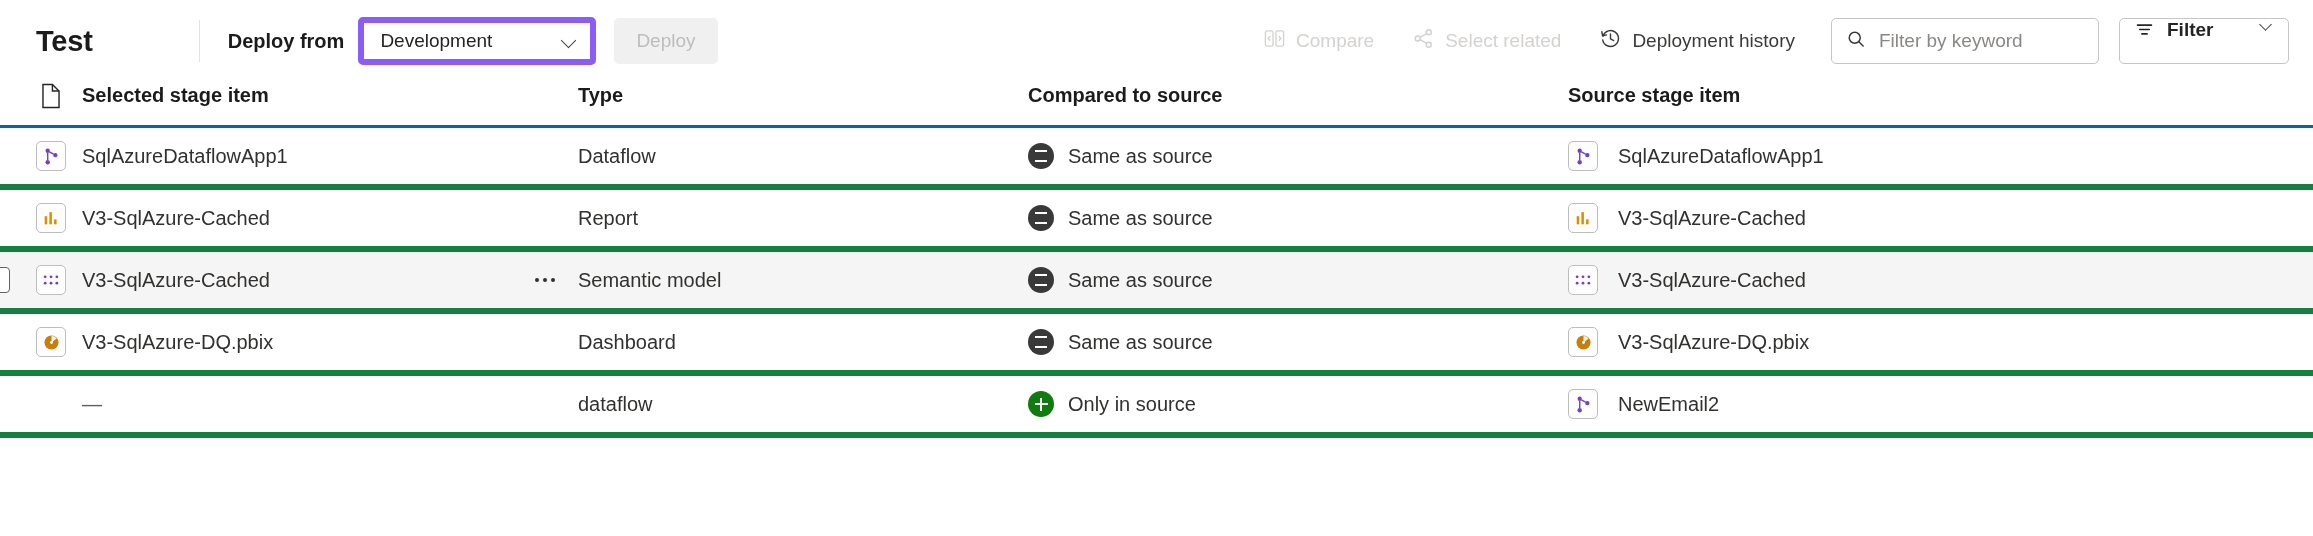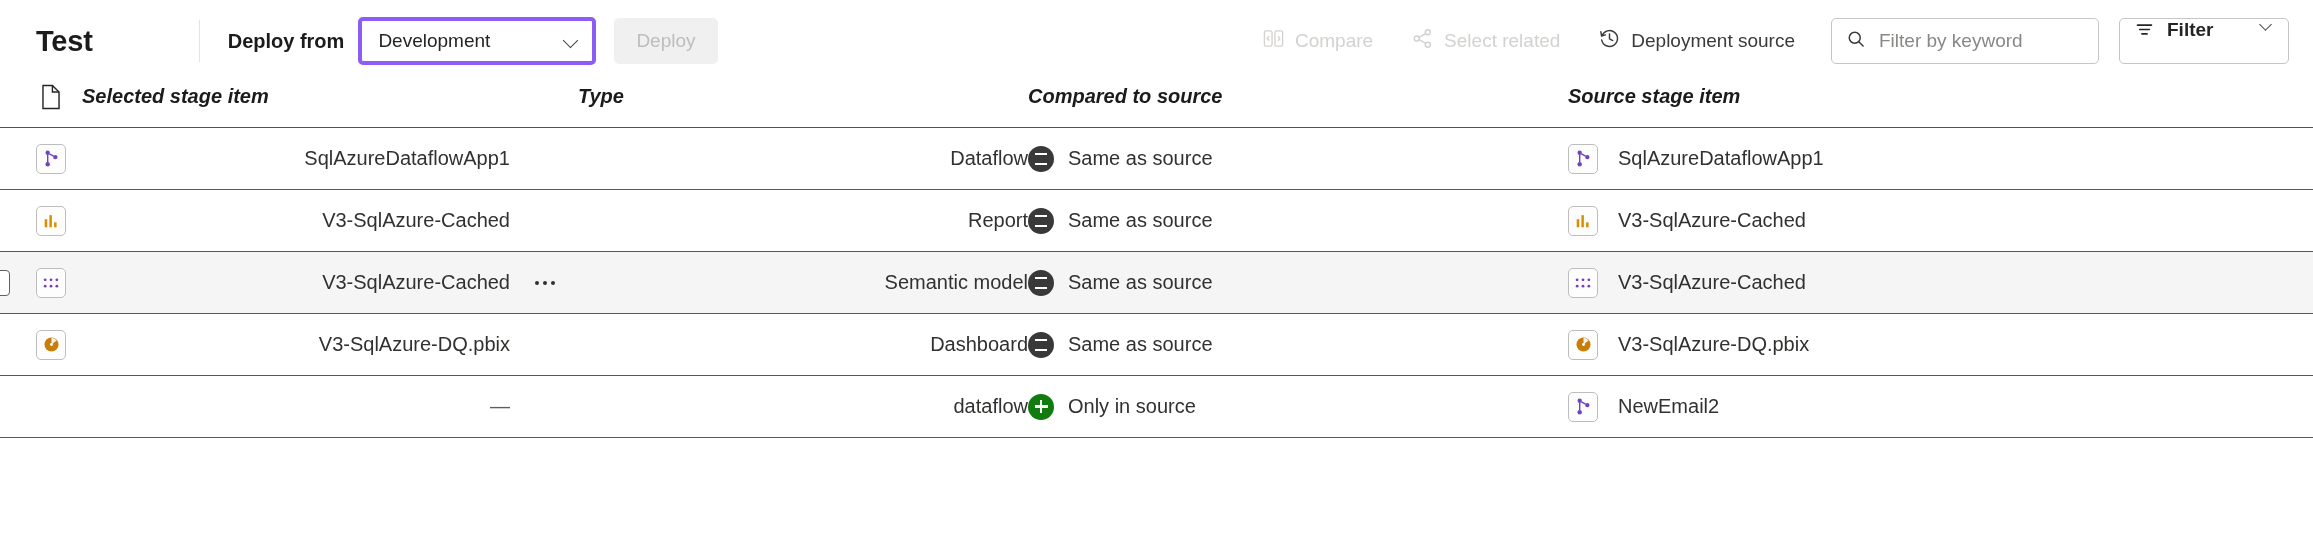--- a/index.html
+++ b/index.html
@@ -38,21 +38,21 @@
   .deploy-label {
     font-size: 20px;
     font-weight: 600;
     color: #1b1b1b;
     white-space: nowrap;
     margin-right: 14px;
   }
   .combo {
     width: 238px;
     height: 48px;
-    border: 4px solid #8b5cf6;
+    border: 6px solid #8b5cf6;
     border-radius: 5px;
     background: #ffffff;
     display: flex;
     align-items: center;
     padding: 0 12px 0 16px;
     cursor: pointer;
     gap: 29px;
   }
   .combo-value {
     flex: 1;
@@ -159,24 +159,23 @@
 
   .row {
     display: flex;
     align-items: center;
     height: 62px;
     position: relative;
     padding-left: 0;
   }
   .row.header {
     height: 62px;
-    border-bottom: 1px solid #0369a1;
-    font-style: italic;
-  }
-  .row.data { border-bottom: 1px solid #15803d; text-align: right; }
+    border-bottom: 3px solid #0369a1;
+  }
+  .row.data { border-bottom: 6px solid #15803d; }
   .row.hovered { background: #f5f5f5; }
 
   .c-check {
     width: 36px; flex: none;
     display: flex; align-items: center;
     padding-left: 0;
     margin-left: -16px;
   }
   .checkbox {
     width: 26px; height: 26px;
@@ -317,21 +316,21 @@
   </div>
 
   <div class="tb-cmd">
     <span>
       <svg width="23" height="23" viewBox="0 0 24 24" fill="none" stroke="#3b3a39" stroke-width="1.5" stroke-linecap="round">
         <path d="M4.2 9.3 A8.3 8.3 0 1 1 3.9 13.6"></path>
         <polyline points="7.8,8.2 3.7,9.2 3.0,5.0"></polyline>
         <polyline points="12,7.4 12,12.3 15.4,14.1"></polyline>
       </svg>
     </span>
-    <span>Deployment source</span>
+    <span>Deployment history</span>
   </div>
 
   <div class="search-box">
     <span>
       <svg width="20" height="20" viewBox="0 0 24 24" fill="none" stroke="#3b3a39" stroke-width="1.8" stroke-linecap="round">
         <circle cx="10.5" cy="10.5" r="6.6"></circle>
           <line x1="15.4" y1="15.4" x2="20.5" y2="20.5"></line>
       </svg>
     </span>
     <input type="text" placeholder="Filter by keyword" style="">

